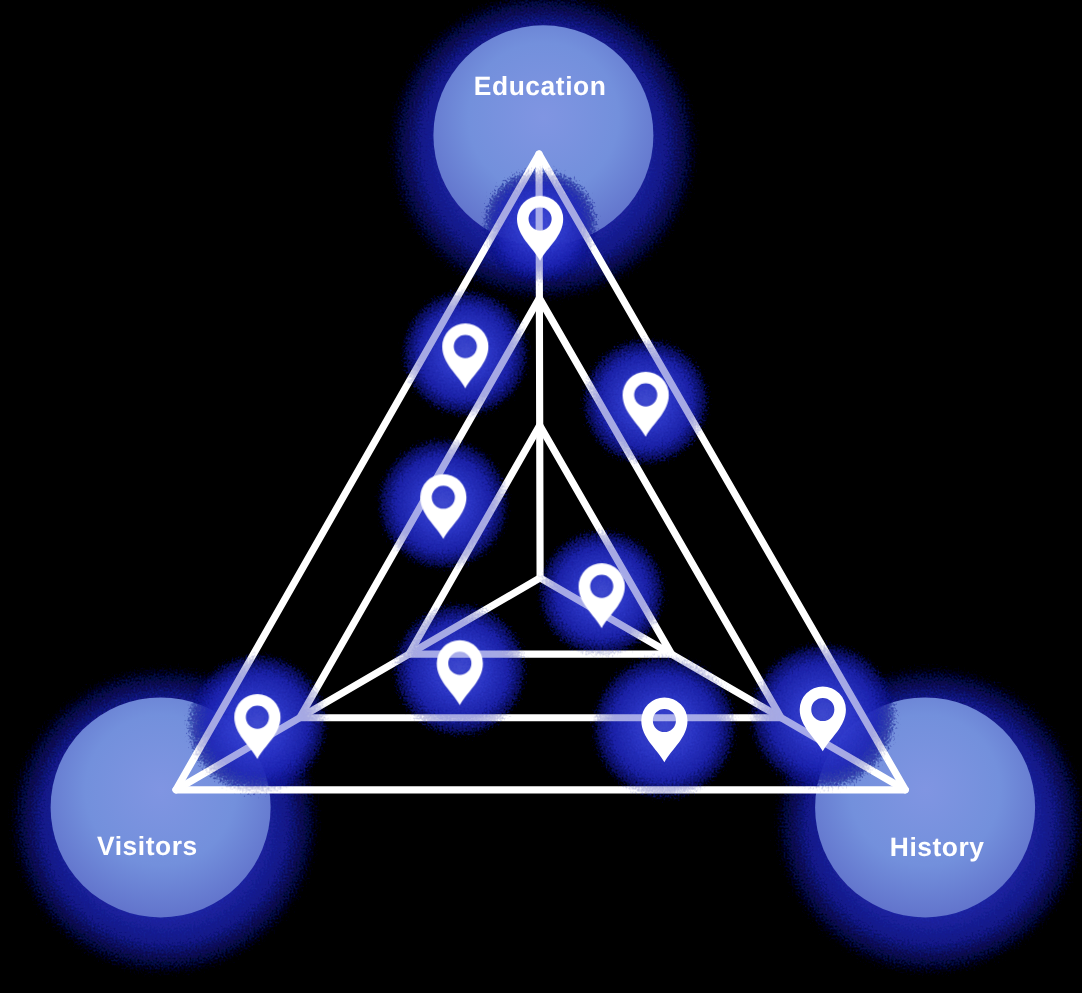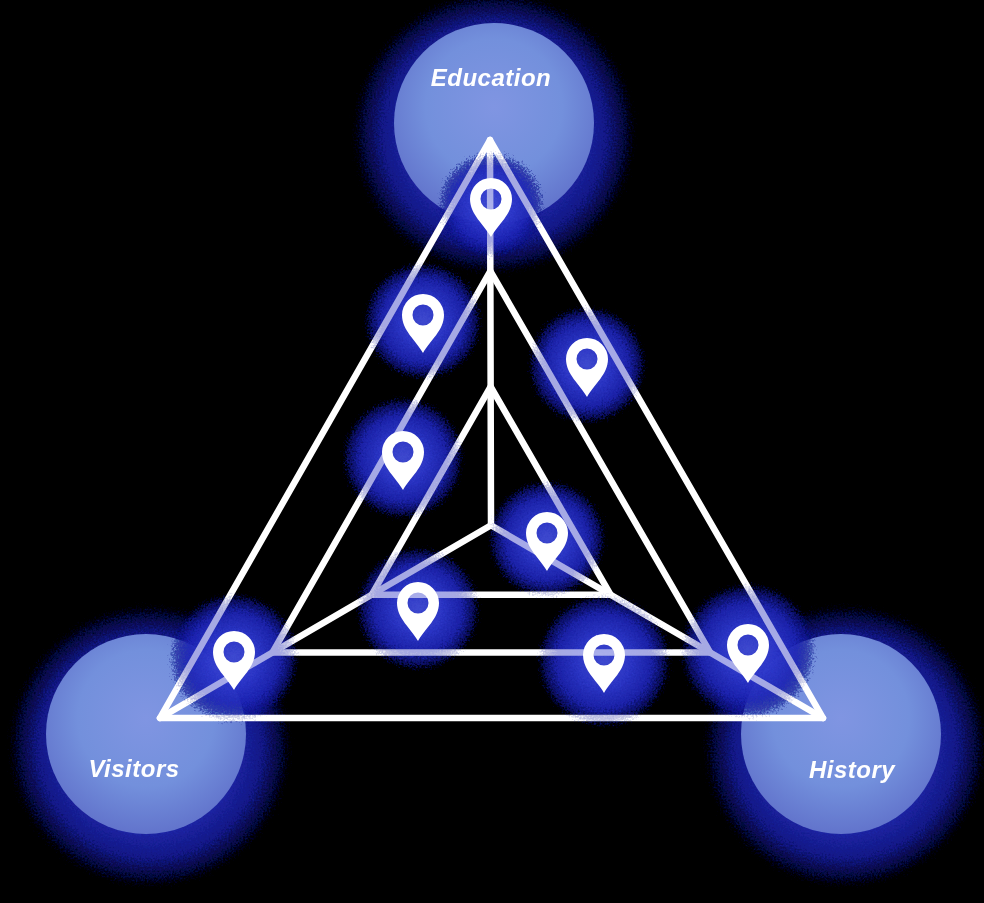--- a/index.html
+++ b/index.html
@@ -9,21 +9,20 @@
     width: 984px;
     height: 903px;
     overflow: hidden;
     font-family: "Liberation Sans", sans-serif;
   }
   #stage {
     position: relative;
     width: 984px;
     height: 903px;
     background: #000000;
-    font-style: italic;
   }
   svg { display: block; }
   text.node-label {
     font-family: "Liberation Sans", "DejaVu Sans", sans-serif;
     font-weight: 700;
     font-size: 24px;
     letter-spacing: 0.5px;
   }
 </style>
 </head>

